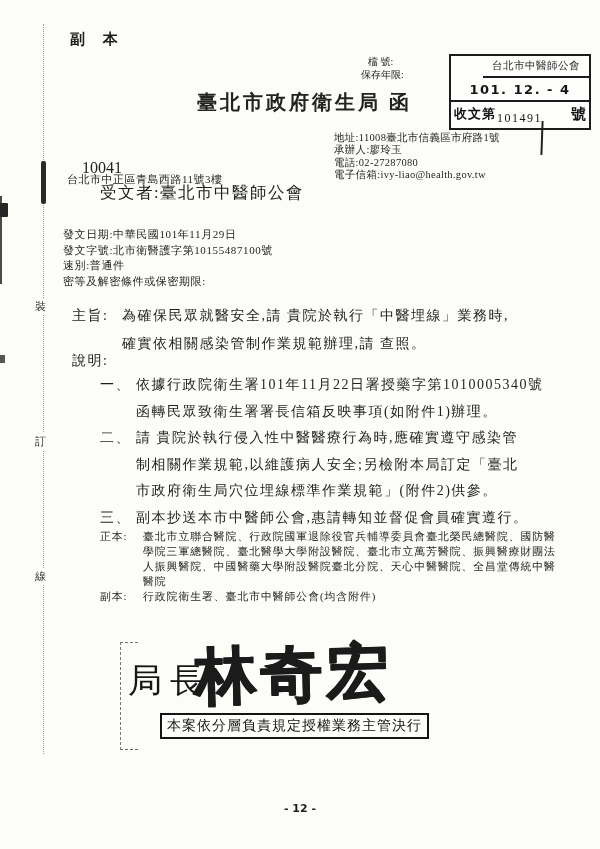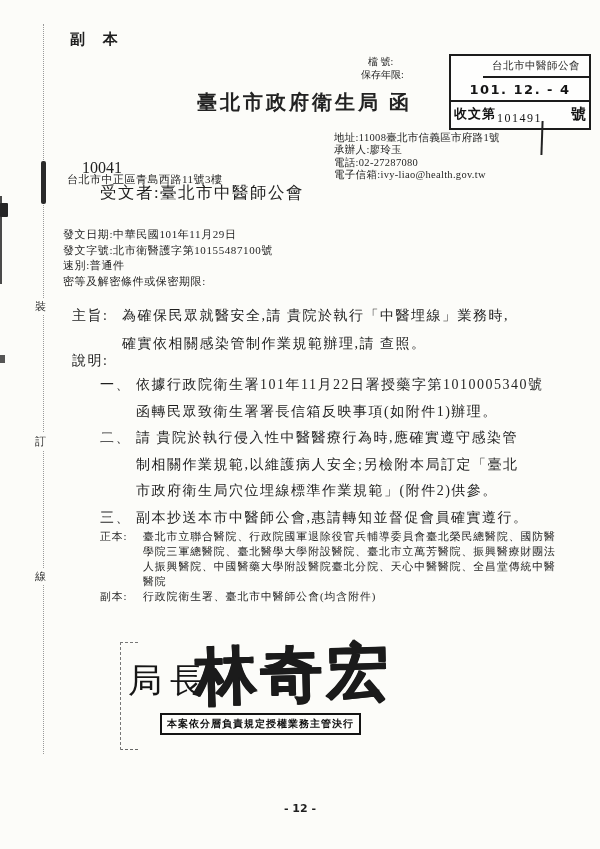--- a/index.html
+++ b/index.html
@@ -63,21 +63,21 @@
   .cc-row .lbl { width:43px; flex:none; }
 
   
   .sig-bracket { left:120px; top:642px; width:17px; height:106px;
     border-left:1px dashed #777; border-top:1px dashed #777; border-bottom:1px dashed #666; }
   .sig-title { left:128px; top:658px; font-size:34px; letter-spacing:8px; color:#161616; }
   .sig-name  { left:194px; top:632px; font-size:62px; font-weight:bold; color:#1b1b1b;
     letter-spacing:4px; transform:rotate(-1.5deg);
     text-shadow:1px 0 0 #1b1b1b, 0 1px 0 #1b1b1b, 1px 1px 0 #1b1b1b; }
   .delegation { left:160px; top:713px; border:2px solid #141414; padding:2px 5px;
-    font-size:10px; font-weight:bold; letter-spacing:1px; color:#111; background:rgba(255,255,255,0.5); }
+    font-size:14px; font-weight:normal; letter-spacing:1px; color:#111; background:rgba(255,255,255,0.5); }
 
   
   .page-num { left:0; top:802px; width:600px; text-align:center; font-size:11px; font-weight:bold;
     font-family:"DejaVu Sans","Liberation Sans",sans-serif; }
 
   
   .bind-line { left:43px; top:24px; width:1px; height:730px; border-left:1.5px dotted #9a9a9a; }
   .bind-char { left:35px; font-size:11px; color:#333; background:#fcfcf9; padding:1px 0; }
   .bc-0 { top:298px; } .bc-1 { top:433px; } .bc-2 { top:568px; }
   .thick-bar { left:41px; top:161px; width:5px; height:43px; background:#2a2a2a; border-radius:2px; }

